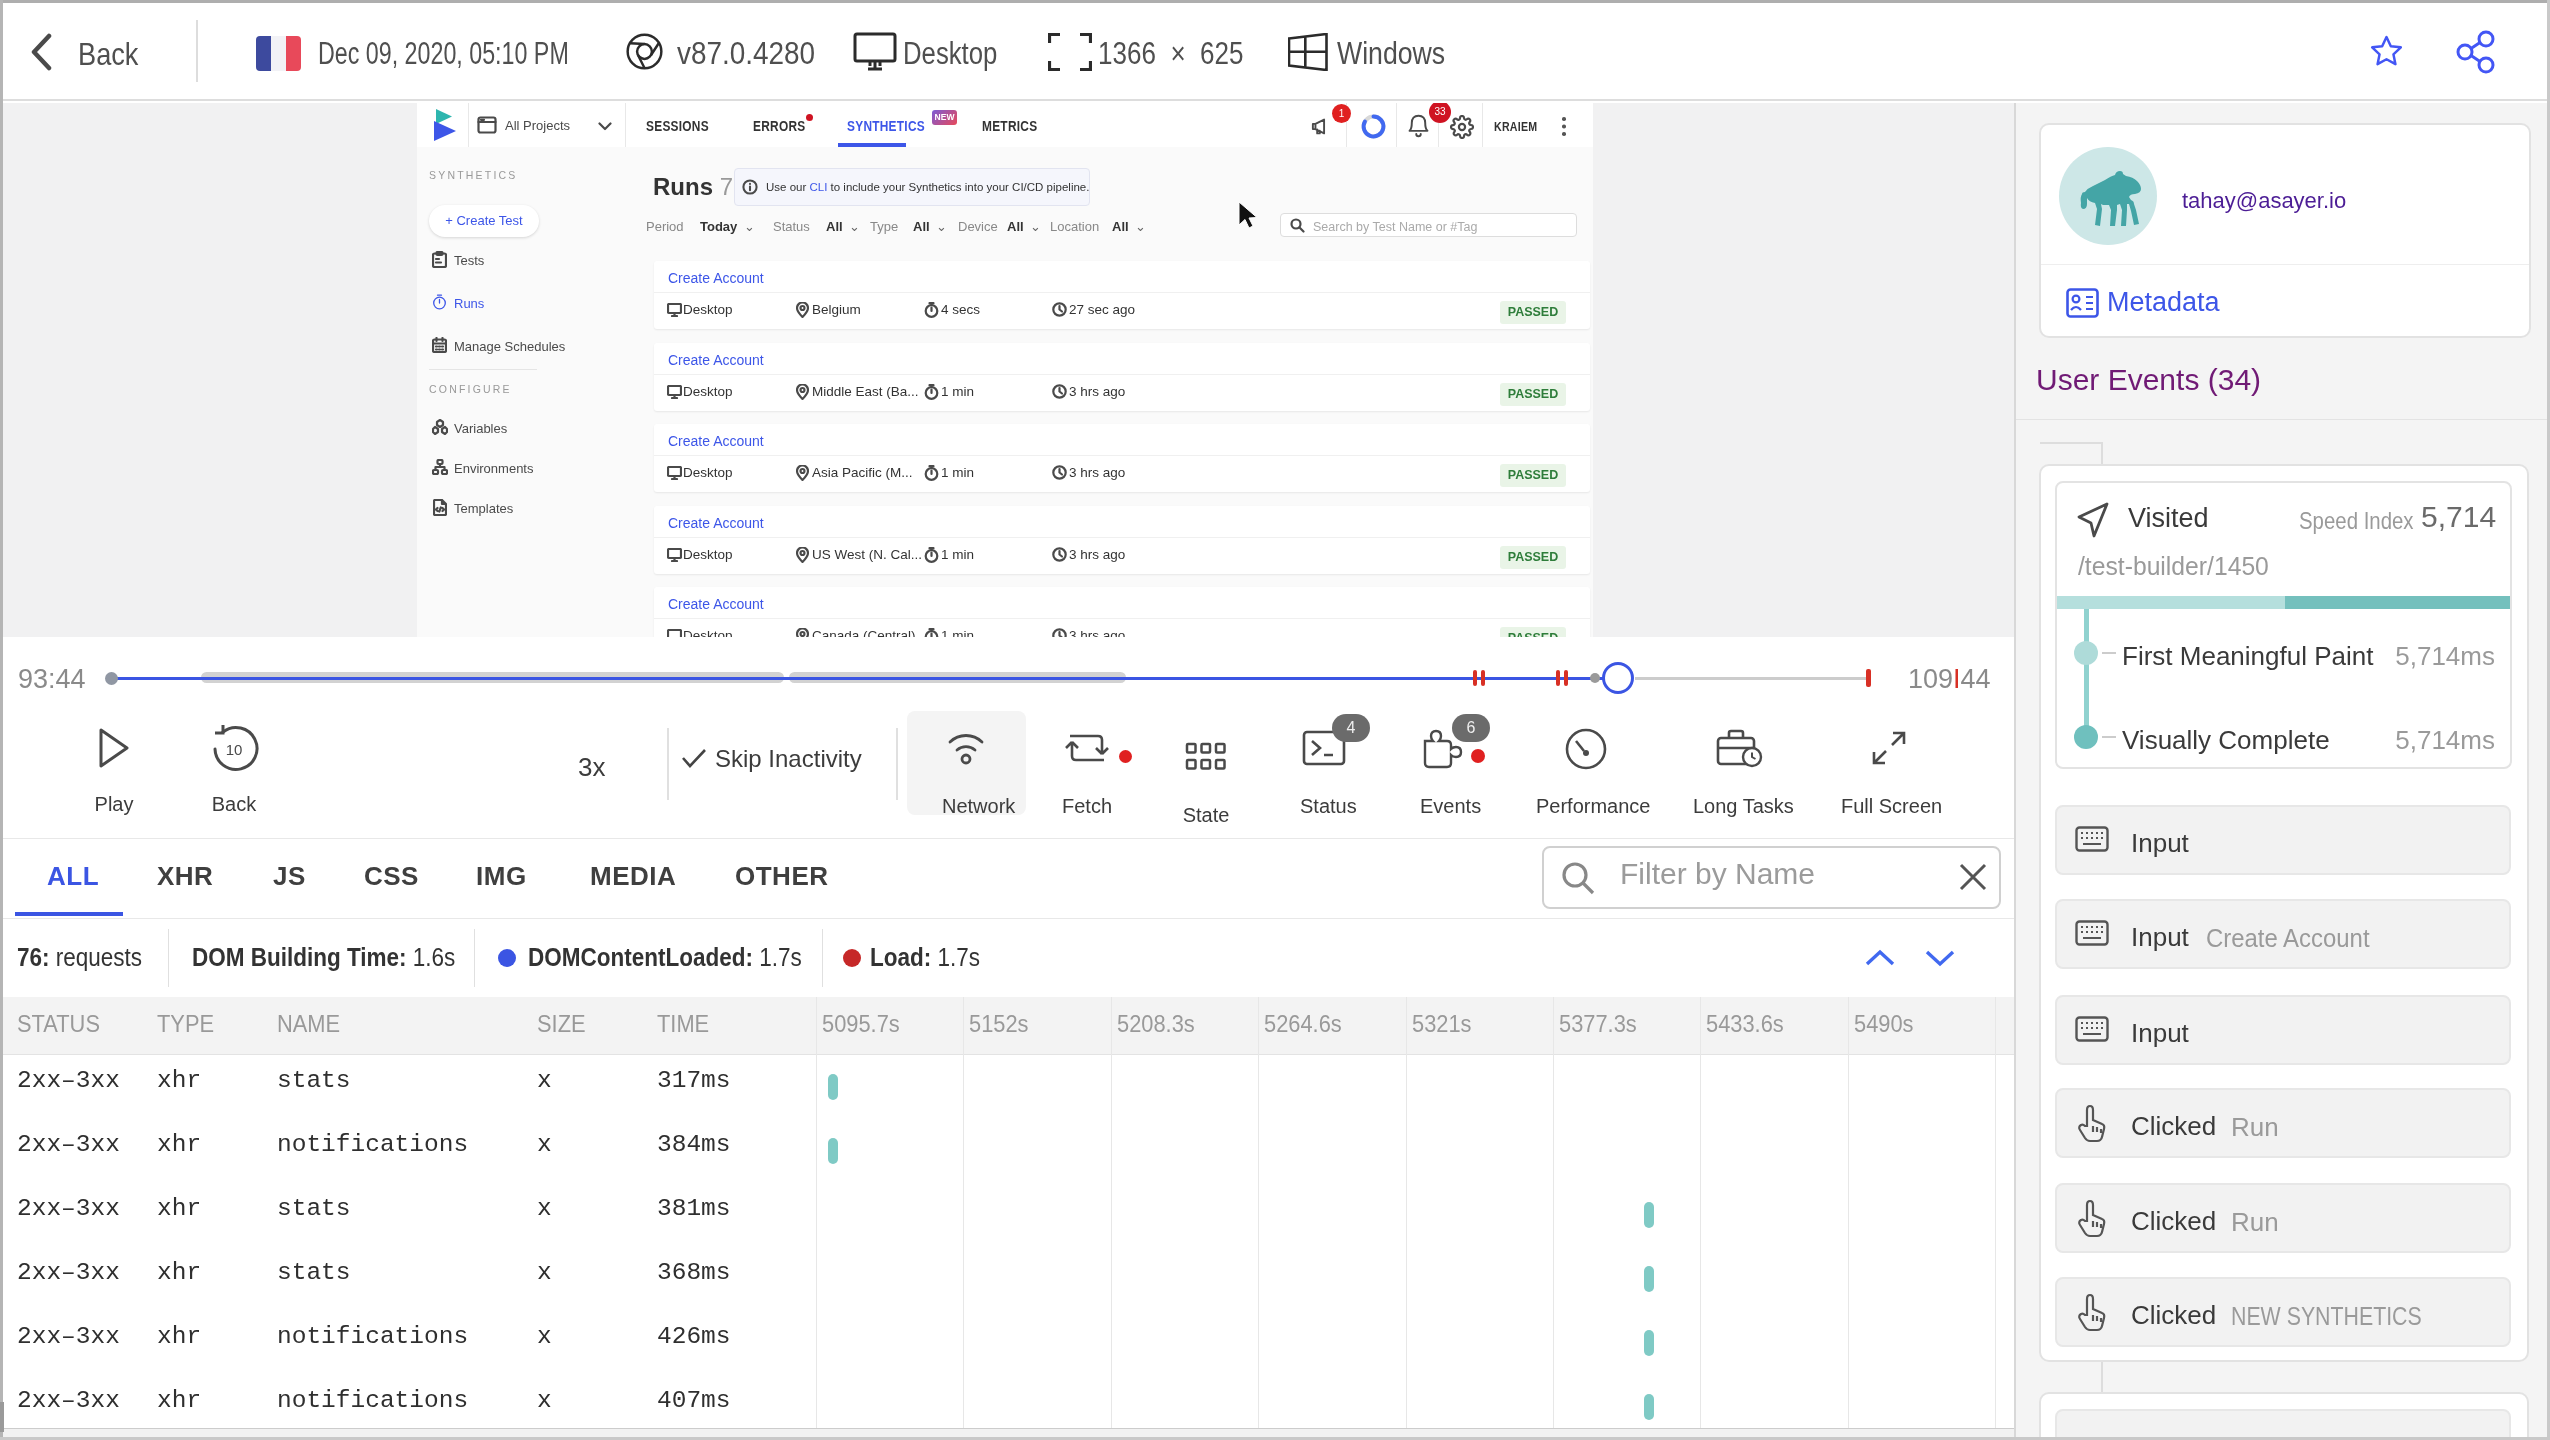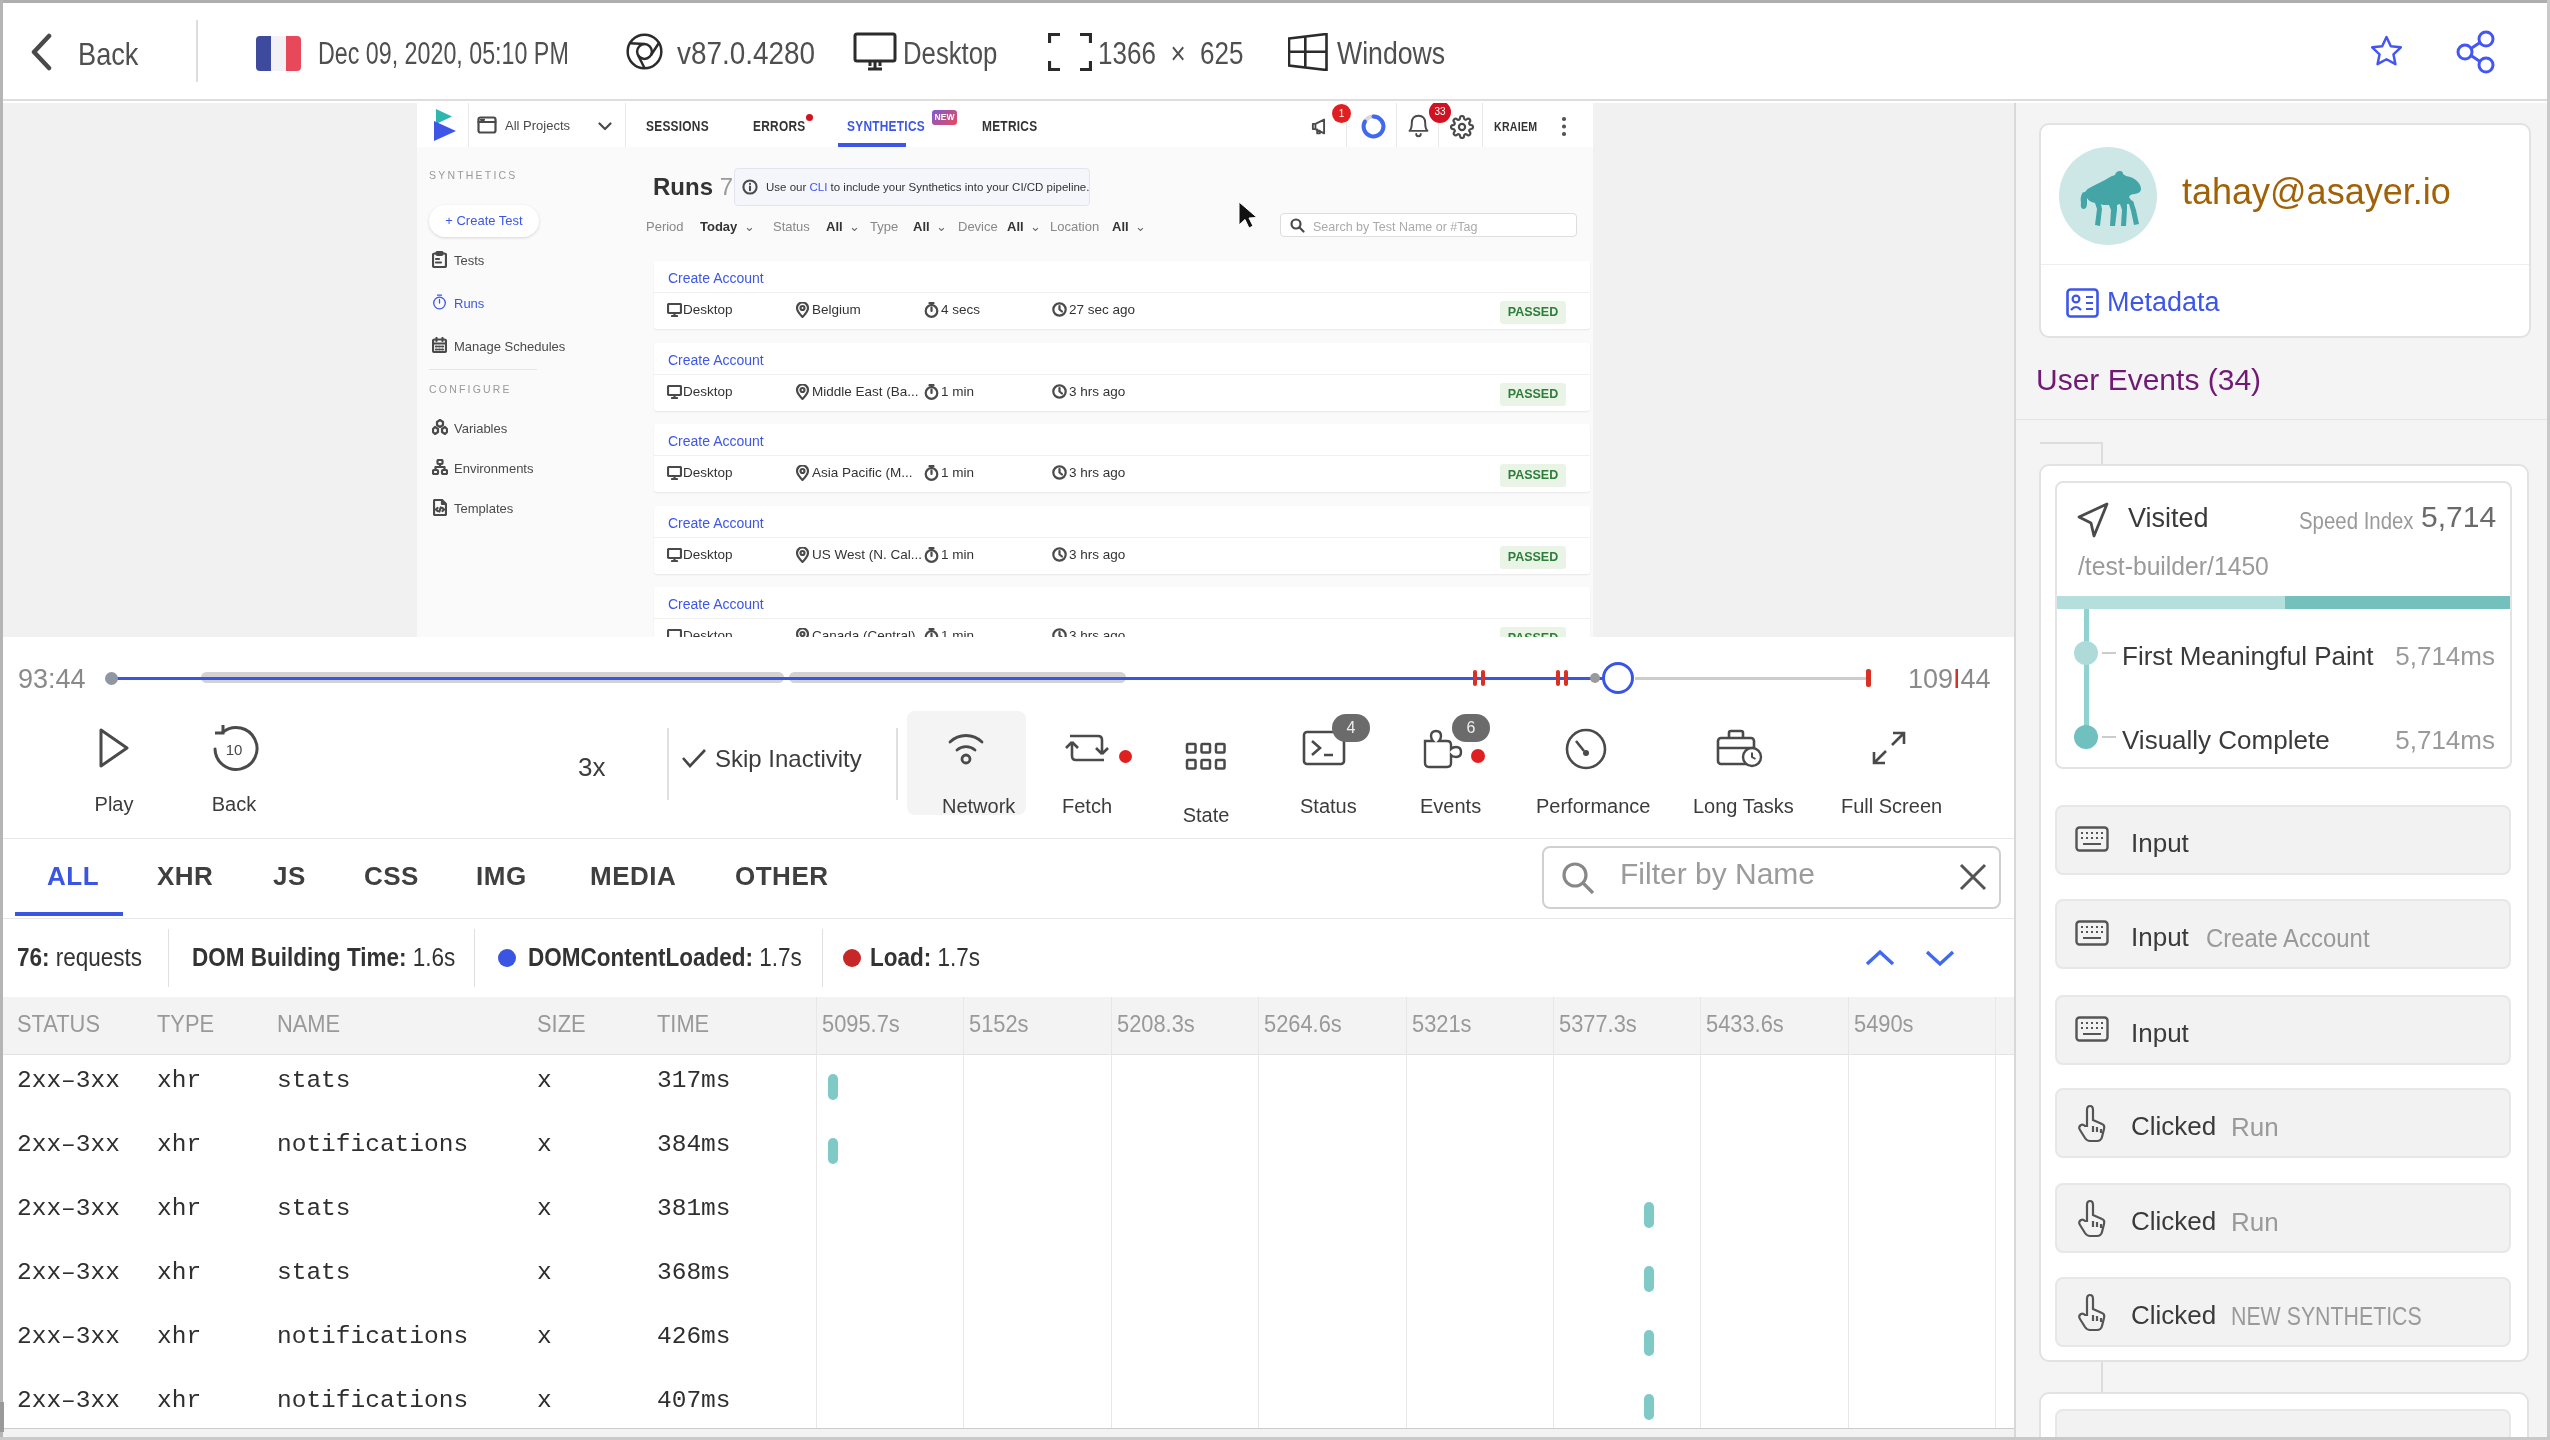--- a/index.html
+++ b/index.html
@@ -583,21 +583,21 @@
 <div class="abs" style="left:0;top:1429px;width:2014px;height:8px;background:#f2f2f2"></div>
 <div class="abs" style="left:0;top:1402px;width:4px;height:30px;background:#9a9a9a;z-index:60"></div>
 
 <div id="side" class="abs">
   <div class="wcard" style="left:23px;top:20px;width:492px;height:215px">
     <div class="abs" style="left:18px;top:22px;width:98px;height:98px;border-radius:50%;background:#cde7e7;overflow:hidden">
       <svg width="98" height="98" viewBox="0 0 98 98">
           <path d="M26 45 Q29 41 34 39 L46 33 Q52 29 56 28 Q57 24 61 24 Q64 24 64 27 L67 29 Q74 30 78 34 Q82 38 82 42 Q82 46 76 47 Q71 47 70 50 L72 53 Q75 54 75 57 L77 63 L80 77 L75 78 L72 64 L70 57 L68 57 L68 63 L67 79 L62 79 L63 63 L61 57 L58 58 L58 63 L56 79 L51 79 L52 63 L50 58 L44 58 L42 57 L43 62 L41 79 L36 78 L38 62 L36 56 Q30 55 28 51 L28 57 Q28 62 24 62 Q21 61 22 56 Q21 50 23 47 Q23 45 26 45 Z" fill="#44a5a6"></path>
         </svg>
     </div>
-    <div class="abs" style="left:141px;top:46px;font-size:36px;color:#a16207">tahay@asayer.io</div>
+    <div class="abs" style="left:141px;top:63px;font-size:22px;color:#4c1d95">tahay@asayer.io</div>
     <div class="abs" style="left:0;top:139px;width:100%;height:1px;background:#eee"></div>
     <svg class="abs" style="left:25px;top:163px" width="33" height="30" viewBox="0 0 33 30">
         <rect x="1.5" y="1.5" width="30" height="27" rx="3" fill="none" stroke="#3d56e8" stroke-width="2.6"></rect>
         <circle cx="10" cy="11" r="3.4" fill="none" stroke="#3d56e8" stroke-width="2.2"></circle>
         <path d="M5 22 Q10 16 15 22 M20 9 L27 9 M20 15 L27 15 M20 21 L27 21" fill="none" stroke="#3d56e8" stroke-width="2.2"></path>
       </svg>
     <div class="abs" style="left:66px;top:162px;font-size:27px;color:#3d56e8">Metadata</div>
   </div>
   <div class="abs" style="left:20px;top:260px;font-size:30px;color:#701a75">User Events (34)</div>
   <div class="abs" style="left:0;top:316px;width:536px;height:1px;background:#e3e3e3"></div>

